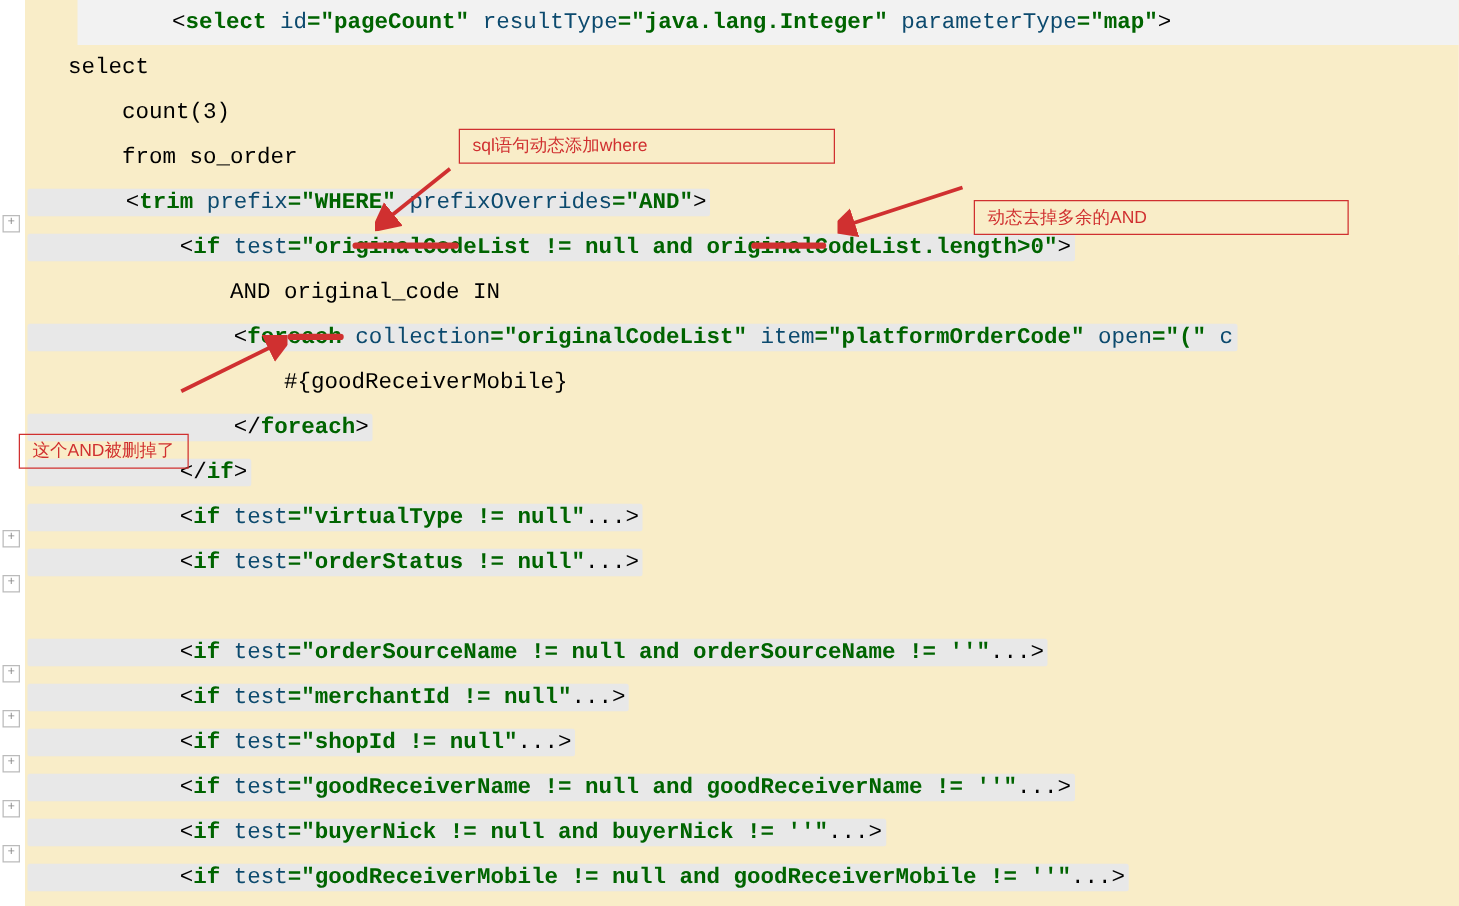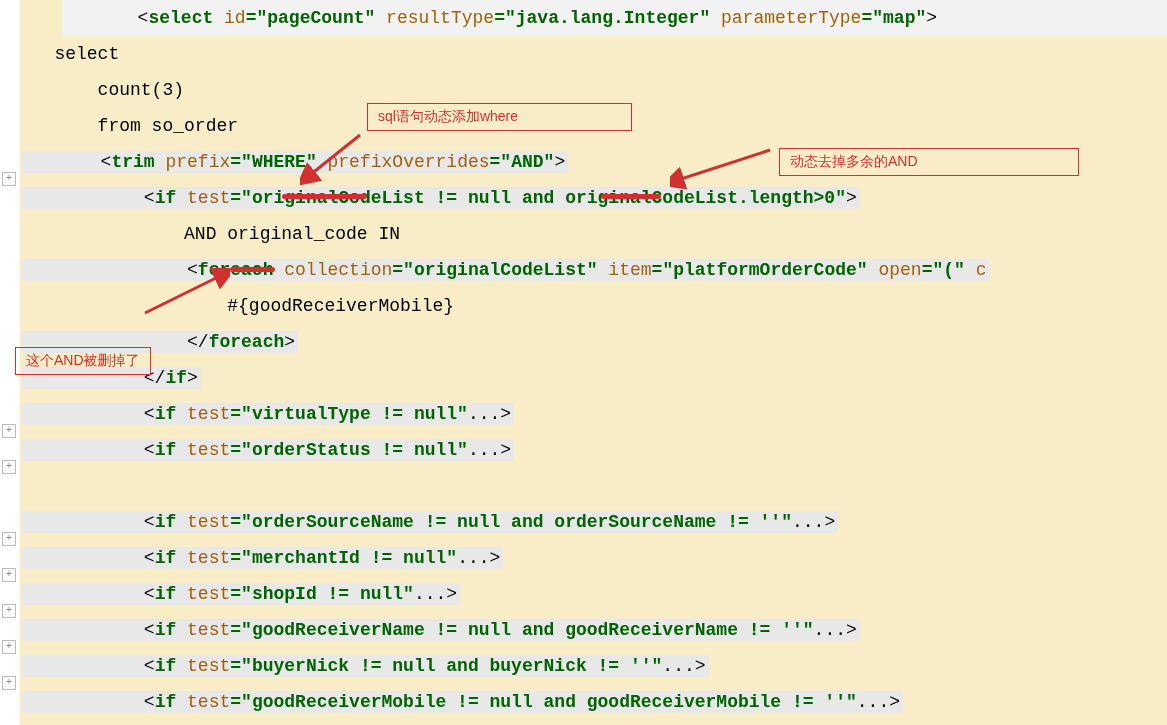--- a/index.html
+++ b/index.html
@@ -56,21 +56,21 @@
       white-space: pre;
       position: relative;
     }
     .hl-bg {
       background: #e8e8e8;
       padding: 1px 3px;
       border-radius: 2px;
     }
     .bracket { color: #000; }
     .tag-name { color: #006400; font-weight: bold; }
-    .attr-name { color: #a16207; }
+    .attr-name { color: #0c4a6e; }
     .keyword-if { color: #006400; font-weight: bold; }
     .plain { color: #000; }
     .quote { color: #006400; font-weight: bold; }
 
     .annotation-box {
       position: absolute;
       border: 1px solid #d03030;
       color: #d03030;
       font-family: Arial, "Microsoft YaHei", sans-serif;
       font-size: 14px;
@@ -141,22 +141,22 @@
     <div class="code-line"><span class="hl-bg"><span class="bracket">           &lt;</span><span class="keyword-if">if</span><span> </span><span class="attr-name">test</span><span class="tag-name">=</span><span class="quote">"shopId != null"</span><span class="plain">...</span><span class="bracket">&gt;</span></span></div>
 
     <div class="code-line"><span class="hl-bg"><span class="bracket">           &lt;</span><span class="keyword-if">if</span><span> </span><span class="attr-name">test</span><span class="tag-name">=</span><span class="quote">"goodReceiverName != null and goodReceiverName != ''"</span><span class="plain">...</span><span class="bracket">&gt;</span></span></div>
 
     <div class="code-line"><span class="hl-bg"><span class="bracket">           &lt;</span><span class="keyword-if">if</span><span> </span><span class="attr-name">test</span><span class="tag-name">=</span><span class="quote">"buyerNick != null and buyerNick != ''"</span><span class="plain">...</span><span class="bracket">&gt;</span></span></div>
 
     <div class="code-line"><span class="hl-bg"><span class="bracket">           &lt;</span><span class="keyword-if">if</span><span> </span><span class="attr-name">test</span><span class="tag-name">=</span><span class="quote">"goodReceiverMobile != null and goodReceiverMobile != ''"</span><span class="plain">...</span><span class="bracket">&gt;</span></span></div>
 
   </div>
 
-  <div class="annotation-box" style="left:367px;top:103px;width:265px;">sql语句动态添加where</div>
-  <div class="annotation-box" style="left:779px;top:148px;width:300px;">动态去掉多余的AND</div>
+  <div class="annotation-box" style="left:367px;top:103px;width:301px;">sql语句动态添加where</div>
+  <div class="annotation-box" style="left:779px;top:160px;width:300px;">动态去掉多余的AND</div>
   <div class="annotation-box" style="left:15px;top:304px;margin-top:43px;">这个AND被删掉了</div>
 
   <div class="underline-red" style="left:282px;top:194px;width:85px;"></div>
   <div class="underline-red" style="left:601px;top:194px;width:60px;"></div>
   <div class="underline-red" style="left:230px;top:267px;width:45px;"></div>
 
   <svg class="arrow-svg" style="left:300px;top:130px;width:70px;height:55px;">
     <defs>
         <marker id="ah1" markerWidth="10" markerHeight="10" refX="2" refY="4" orient="auto">
           <polygon points="0 0, 8 4, 0 8" fill="#d03030"></polygon>

